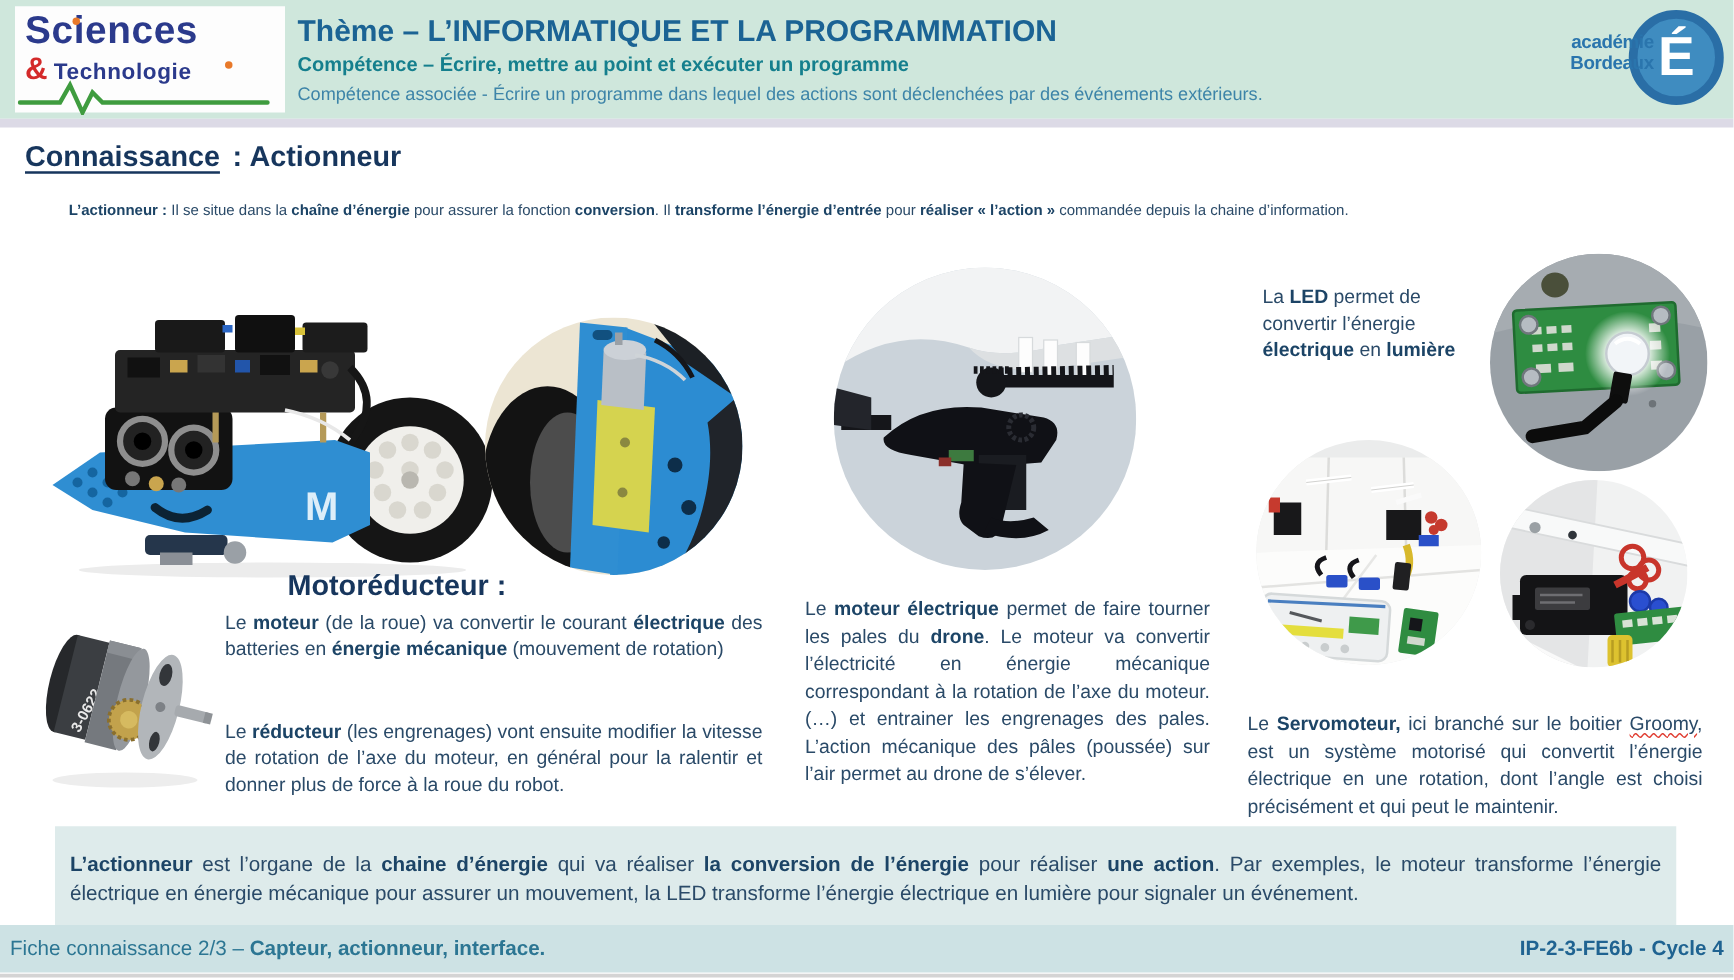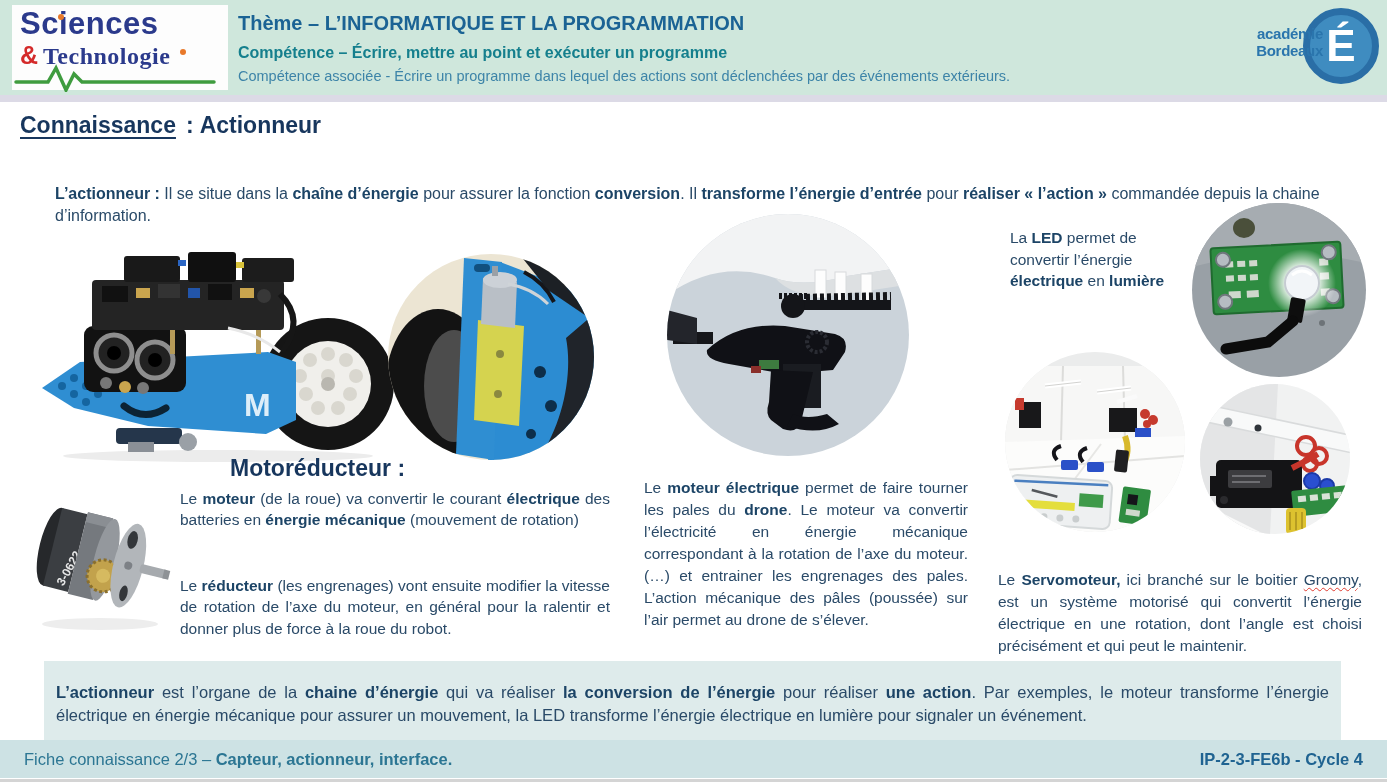--- a/index.html
+++ b/index.html
@@ -17,54 +17,54 @@
   .b{font-weight:700;color:var(--bold_navy);}
   .u{text-decoration:underline wavy var(--wavy_red);text-decoration-thickness:1px;text-underline-offset:2px;}
   .just{text-align:justify;}
 
   
   #header{left:0;top:0;width:1387px;height:95px;background:var(--header_bg);}
   #logo-box{position:absolute;left:12px;top:5px;width:216px;height:85px;background:#fdfdfd;padding:3px 8px;box-sizing:border-box;}
   #logo-w1{font-size:31px;font-weight:700;color:var(--logo_navy);line-height:1.05;letter-spacing:.5px;}
   #logo-line2{display:flex;align-items:baseline;gap:5px;margin-top:0;}
   #logo-amp{font-size:25px;font-weight:700;color:var(--logo_red);}
-  #logo-w2{font-size:24px;font-weight:600;color:var(--logo_navy);letter-spacing:.5px;font-family:Liberation Serif, serif;}
+  #logo-w2{font-size:18px;font-weight:600;color:var(--logo_navy);letter-spacing:.5px;}
   .idot{position:absolute;width:6px;height:6px;border-radius:50%;background:#e8792a;}
   #logo-wave{position:absolute;left:2px;bottom:-2px;}
-  #header-title{left:238px;top:12px;font-size:20px;font-weight:700;color:var(--title_blue);}
+  #header-title{left:238px;top:12px;font-size:24px;font-weight:700;color:var(--title_blue);}
   #header-competence{left:238px;top:44px;font-size:16px;font-weight:700;color:var(--competence_teal);}
   #header-assoc{left:238px;top:68px;font-size:14.5px;color:var(--competence_assoc_blue);}
   #academy{right:2px;top:4px;width:140px;height:88px;}
   #academy-circle{position:absolute;right:6px;top:4px;width:62px;height:62px;border-radius:50%;
       background:#3f8cc0;border:7px solid #2a6ea6;display:flex;align-items:center;justify-content:center;
       font-size:44px;font-weight:700;color:#fff;}
   #academy-text{position:absolute;right:62px;top:22px;text-align:right;font-size:15px;font-weight:700;
       color:var(--academy_blue);line-height:1.1;z-index:2;letter-spacing:-.3px;}
   #header-strip{left:0;top:95px;width:1387px;height:7px;background:var(--header_strip);}
 
   
   #heading{left:20px;top:112px;font-size:23px;font-weight:700;color:var(--heading_navy);}
   #heading .kw{text-decoration:underline;text-decoration-thickness:2px;text-underline-offset:4px;}
   #heading .colon{margin:0 6px 0 10px;}
-  #intro{left:55px;top:160px;width:1270px;font-size:16px;line-height:1.4;margin-top:23px;}
+  #intro{left:55px;top:160px;width:1270px;font-size:12px;line-height:1.4;}
 
   
   .para{font-size:15.5px;line-height:1.38;}
   #moteur-para{left:180px;top:488px;width:430px;}
   #reducteur-para{left:180px;top:575px;width:430px;}
   #motoreducteur-caption{left:230px;top:455px;font-size:23px;font-weight:700;color:var(--heading_navy);}
   #drone-para{left:644px;top:477px;width:324px;line-height:1.42;}
   #led-caption{left:1010px;top:227px;width:188px;line-height:1.4;}
   #servo-para{left:998px;top:526px;width:364px;line-height:1.42;margin-top:43px;}
 
   
   #summary-box{left:44px;top:661px;width:1297px;background:var(--box_bg);padding:20px 12px;box-sizing:border-box;
       font-size:16.5px;line-height:1.42;}
   #footer{left:0;top:740px;width:1387px;height:38px;background:var(--footer_bg);display:flex;align-items:center;
-      justify-content:space-between;padding:0 24px;box-sizing:border-box;font-size:16.5px;color:var(--footer_text);gap:28px;}
+      justify-content:space-between;padding:0 8px;box-sizing:border-box;font-size:16.5px;color:var(--footer_text);gap:28px;}
   #footer .b{color:inherit;}
   #footer-right{font-weight:700;color:var(--footer_right);}
   #footer-line{left:0;top:779px;width:1387px;height:3px;background:#d4d4d4;}
 
   
   .photo{position:absolute;}
 </style>
 </head>
 <body>
 

